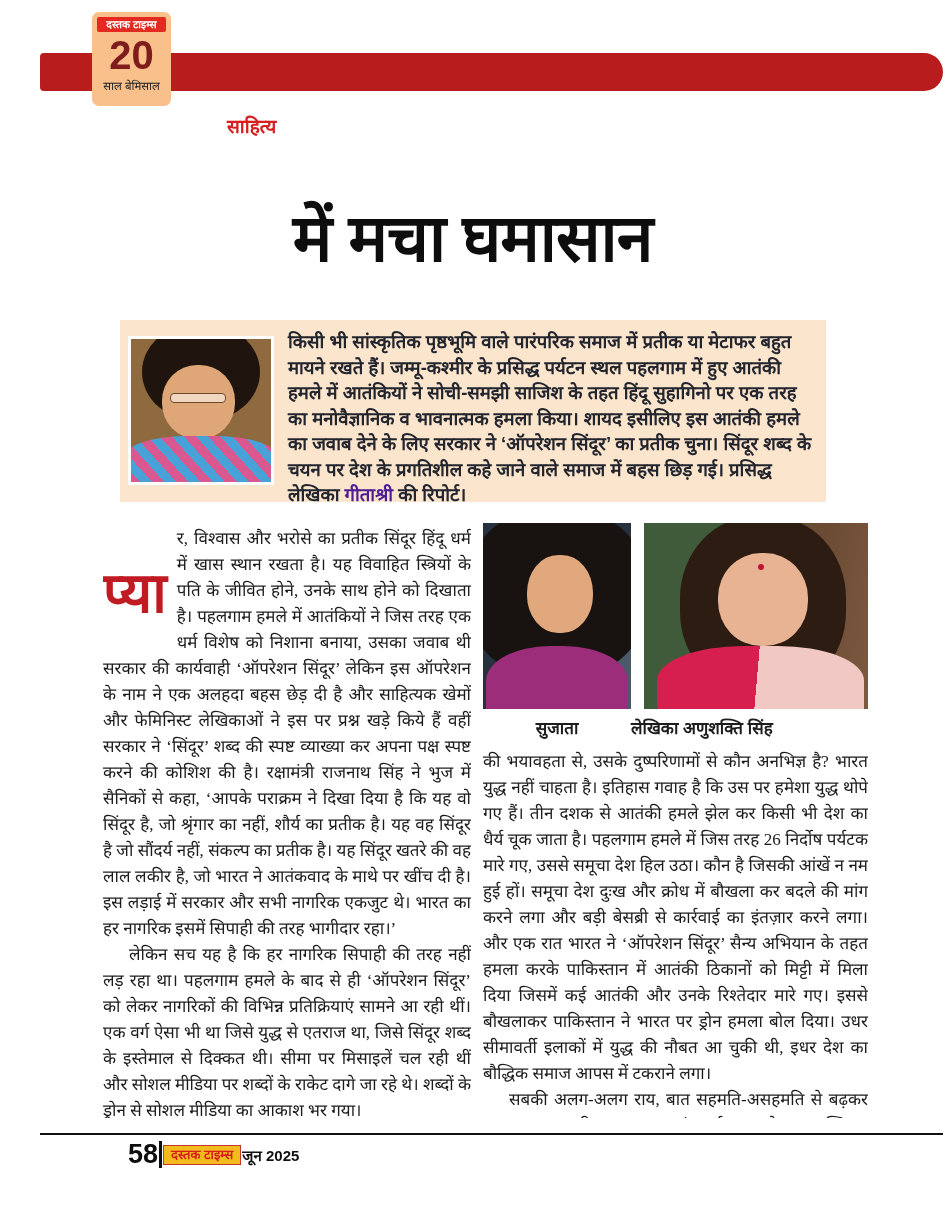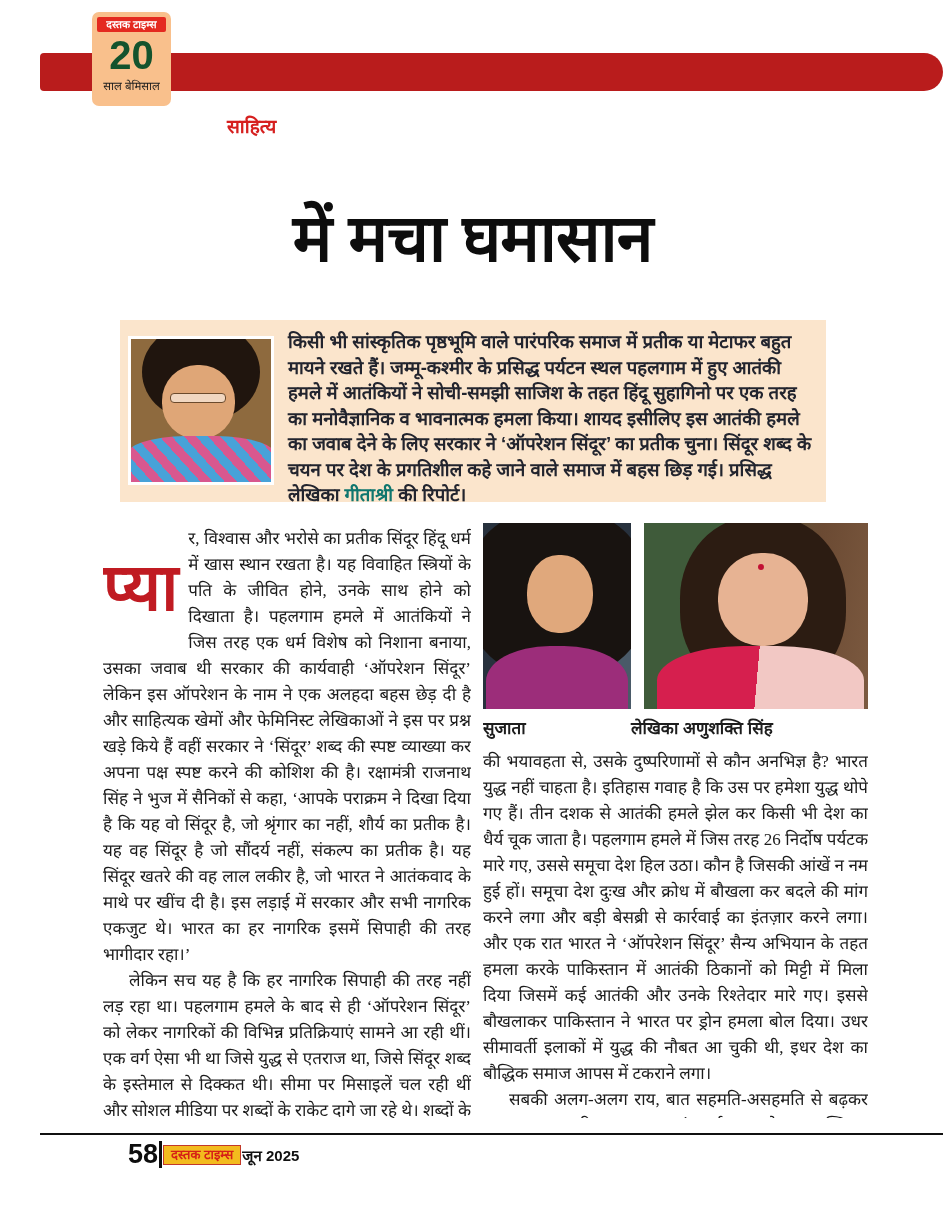--- a/index.html
+++ b/index.html
@@ -26,21 +26,21 @@
   .logo-box {
     position:absolute; left:92px; top:12px; width:79px; height:94px;
     background:#f9c08c; border-radius:7px; z-index:3; text-align:center;
     font-family:"Liberation Sans", sans-serif;
   }
   .logo-band {
     margin:5px 5px 0; background:#e42a20; color:#fff; font-size:10.5px;
     font-weight:700; border-radius:2px; padding:1px 0; line-height:13px;
     white-space:nowrap; overflow:hidden;
   }
-  .logo-years { font-size:40px; font-weight:700; line-height:46px; color:#14532d; }
+  .logo-years { font-size:40px; font-weight:700; line-height:46px; color:#7f1d1d; }
   .logo-tagline { font-size:11.5px; font-weight:400; color:#1e1e1e; }
   
   .headline {
     position:absolute; left:0; right:0; top:112px; text-align:center;
     font-family:"Liberation Sans", sans-serif; font-weight:800;
     font-size:66px; line-height:84px; color:#0d0d0d; letter-spacing:-1px;
   }
   
   .intro {
     position:absolute; left:120px; top:320px; width:706px; height:182px;
@@ -53,46 +53,46 @@
   .intro-photo .hair   { position:absolute; left:8%; top:-12%; width:84%; height:70%; background:#20150e; border-radius:50%; }
   .intro-photo .face   { position:absolute; left:22%; top:18%; width:52%; height:52%; background:#dfa677; border-radius:48%; }
   .intro-photo .glasses{ position:absolute; left:28%; top:38%; width:40%; height:7%; background:rgba(255,255,255,.55); border:1px solid #6b4a2c; border-radius:4px; }
   .intro-photo .clothes{ position:absolute; left:-5%; bottom:-6%; width:110%; height:38%;
     background:repeating-linear-gradient(48deg,#48a2d8 0 9px,#d8588f 9px 18px); border-radius:40% 40% 0 0; }
   .intro-text {
     position:absolute; left:168px; top:9px; right:14px;
     font-family:"Liberation Sans", sans-serif; font-weight:700;
     font-size:18.5px; line-height:25.5px; color:#22242e; text-align:left;
   }
-  .intro-text .author { color:#0f766e; }
+  .intro-text .author { color:#4c1d95; }
   
   .col { position:absolute; font-size:17px; line-height:26px; text-align:justify; color:#1b1b1b; }
   .col p + p { text-indent:26px; }
   .col-left  { left:103px; top:526px; width:368px; height:592px; overflow:hidden; }
   .col-right { left:483px; top:523px; width:385px; height:595px; overflow:hidden; }
   .dropcap {
     float:left; font-family:"Liberation Sans", sans-serif; font-weight:700;
-    font-size:66px; line-height:98px; color:#c01b22; margin:12px 10px 0 0;
+    font-size:56px; line-height:98px; color:#c01b22; margin:18px 10px 0 0;
   }
   
   .photo-row { display:flex; gap:13px; height:186px; }
   .portrait { position:relative; overflow:hidden; height:100%; }
   .portrait.sujata { width:148px; background:linear-gradient(130deg,#27313d 0 55%,#4a5a68 55% 100%); }
   .sujata .hair { position:absolute; left:-12%; top:-8%; width:124%; height:92%; background:#181310; border-radius:46%; }
   .sujata .face { position:absolute; left:30%; top:17%; width:44%; height:42%; background:#e0a87c; border-radius:48%; }
   .sujata .clothes { position:absolute; left:2%; bottom:-8%; width:96%; height:42%; background:#9c2d7a; border-radius:45% 45% 0 0; }
   .portrait.anushakti { flex:1; background:linear-gradient(100deg,#3f5b3a 0 30%,#6b4a33 70%,#7c5a40 100%); }
   .anushakti .hair { position:absolute; left:16%; top:-4%; width:74%; height:96%; background:#2c1c12; border-radius:46%; }
   .anushakti .face { position:absolute; left:33%; top:16%; width:40%; height:50%; background:#e7b393; border-radius:48%; }
   .anushakti .bindi { position:absolute; left:51%; top:22%; width:6px; height:6px; background:#c21133; border-radius:50%; }
   .anushakti .clothes { position:absolute; left:6%; bottom:-10%; width:92%; height:44%;
     background:linear-gradient(95deg,#d61f4e 0 48%,#f2c8c4 48% 100%); border-radius:42% 42% 0 0; }
   .caption-row { display:flex; height:40px; align-items:center;
     font-family:"Liberation Sans", sans-serif; font-weight:700; font-size:17px; color:#1d1d1d; }
-  .caption-row .cap1 { width:148px; }
+  .caption-row .cap1 { width:148px; text-align:center; }
   .caption-row .cap2 { flex:1; text-align:left; }
   
   .footer-line { position:absolute; left:40px; top:1133px; width:903px; border-top:2px solid #101010; }
   .footer { position:absolute; left:128px; top:1139px; display:flex; align-items:center; gap:1px; }
   .page-num { font-family:"Liberation Sans", sans-serif; font-weight:800; font-size:27px; color:#0d0d0d; }
   .footer-divider { width:3px; height:27px; background:#0d0d0d; }
   .footer-chip {
     background:#f3bb1e; border:1px solid #c2392a; color:#d62017;
     font-family:"Liberation Sans", sans-serif; font-weight:800; font-size:13px;
     padding:1px 7px; line-height:16px; white-space:nowrap;

